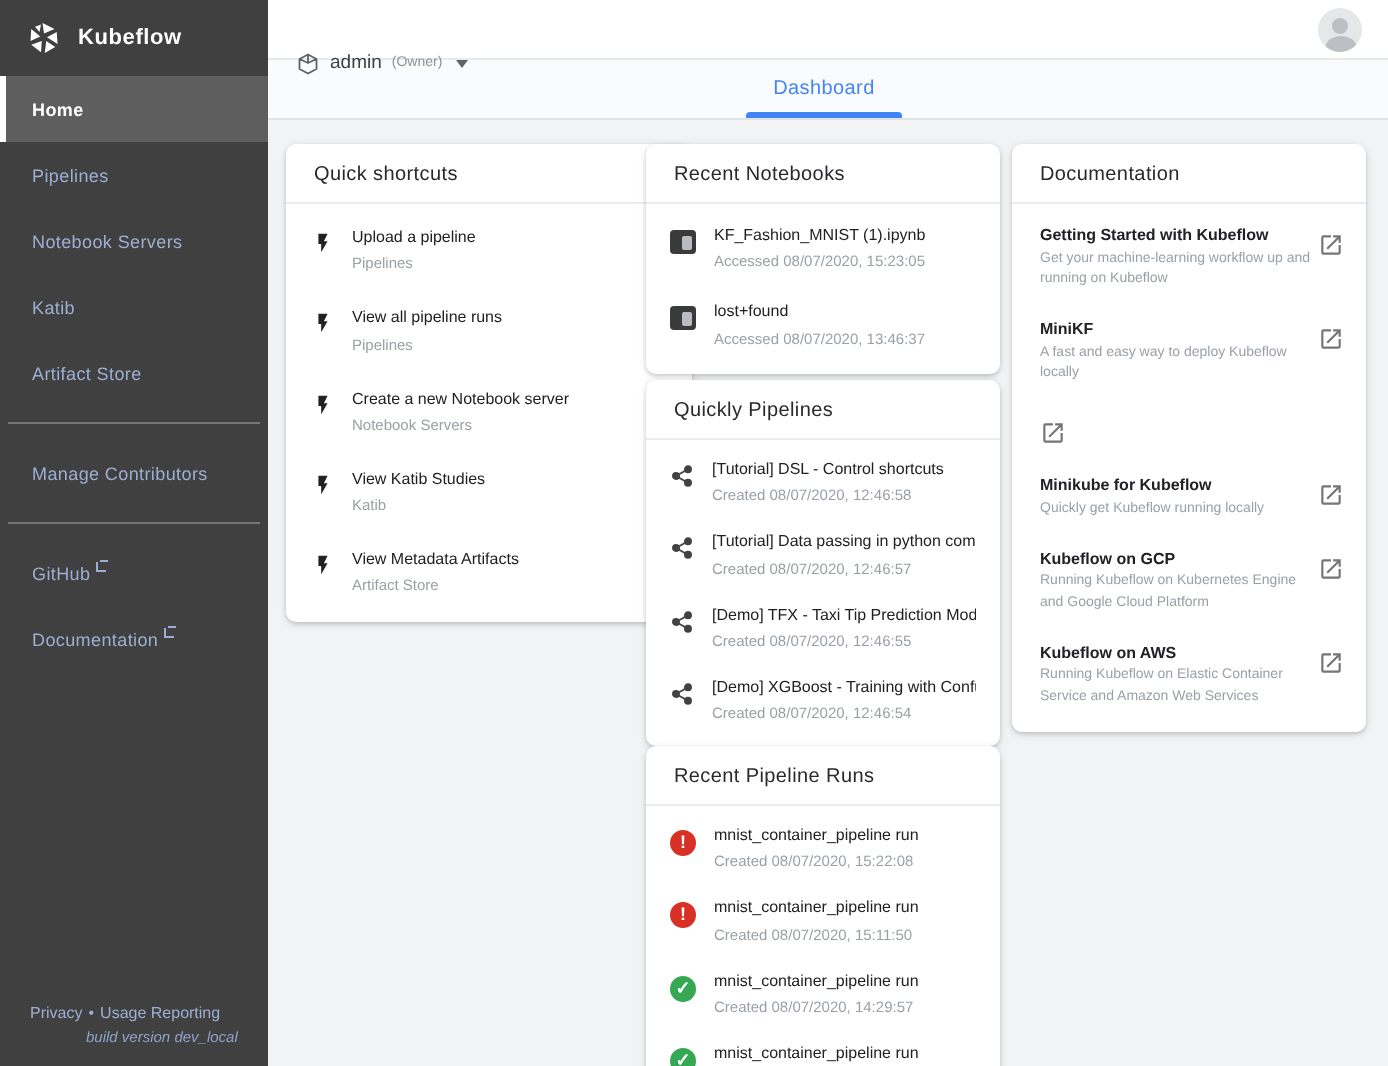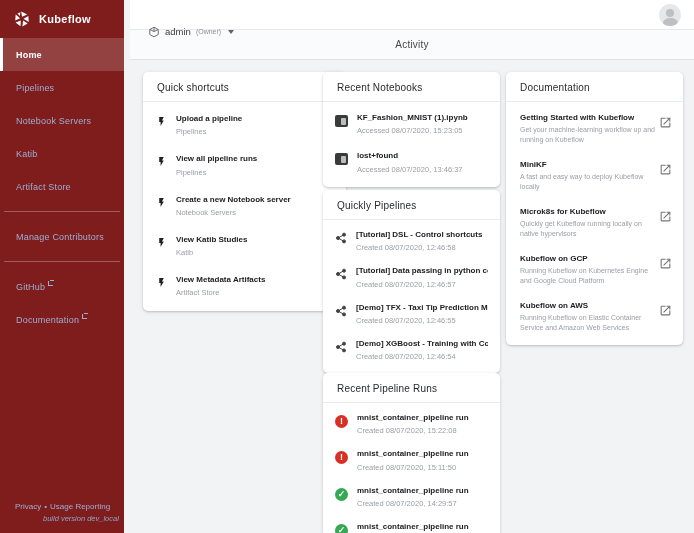--- a/index.html
+++ b/index.html
@@ -6,22 +6,22 @@
   html,body { width:694px; height:533px; overflow:hidden; }
   body {
     position:relative;
     font-family:"Liberation Sans", sans-serif;
     background:#f2f3f5;
     -webkit-font-smoothing:antialiased;
   }
 
   
   .sidebar {
-    position:absolute; left:0; top:0; bottom:0; width:124px;
-    background:#7f1d1d; z-index:3;
+    position:absolute; left:0; top:0; bottom:0; width:134px;
+    background:#404040; z-index:3;
   }
   .logo-row { display:flex; align-items:center; gap:8px; padding:7px 0 0 13px; height:30px; }
   .logo-row .logo-text { color:#fff; font-size:11px; font-weight:bold; letter-spacing:.3px; }
   .nav { margin-top:8px; }
   .nav-item {
     height:33px; display:flex; align-items:center; padding-left:16px;
     font-size:9px; color:#9cafd2; cursor:pointer; letter-spacing:.2px;
   }
   .nav-item.active {
     background:rgba(255,255,255,.16); border-left:3px solid #fff;
@@ -89,21 +89,21 @@
   .card-pipelines { top:190px; }
   .card-runs      { top:373px; height:175px; }
   .card-docs { left:506px; top:72px; width:177px; }
 
   .row { display:flex; gap:9px; cursor:pointer; align-items:flex-start; }
   .qs-row  { padding:9px 12px 9px 13px; }
   .nb-row  { padding:8px 12px; }
   .pl-row  { padding:7px 12px; }
   .run-row { padding:7px 12px; }
   .row-text { min-width:0; flex:1; }
-  .row-title { font-size:8px; font-weight:bold; color:#202124; line-height:1.35; }
+  .row-title { font-size:8px; font-weight:normal; color:#202124; line-height:1.35; }
   .row-title.nowrap { white-space:nowrap; overflow:hidden; }
   .row-sub { font-size:7.5px; color:#9aa0a6; margin-top:2.5px; white-space:nowrap; overflow:hidden; }
   .card-list { padding:3px 0 5px 0; }
 
   .bolt-icon { flex:0 0 auto; width:11px; height:13px; margin-top:1px; }
   .nb-icon {
     flex:0 0 auto; width:13px; height:12px; background:#3a3a3a; border-radius:2px;
     position:relative; margin-top:2px;
   }
   .nb-icon:after {
@@ -194,22 +194,23 @@
     <span class="ns-role">(Owner)</span>
     <span class="caret"></span>
   </div>
   <div class="avatar">
     <span class="head"></span>
     <span class="body"></span>
   </div>
 </header>
 
 <div class="tabbar">
-  <div class="tab">
-    <span>Activity</span>
+  <div class="tab active">
+    <span>Dashboard</span>
+    <span class="tab-underline"></span>
   </div>
 </div>
 
 <section class="card col-quick">
   <div class="card-header">Quick shortcuts</div>
   <div class="card-list">
     <div class="row qs-row">
       <svg class="bolt-icon" viewBox="0 0 24 24">
           <path fill="#202124" d="M7 2v11h3v9l7-12h-4l4-8z"></path>
         </svg>
@@ -392,23 +393,28 @@
     <div class="doc-row">
       <div class="doc-text">
         <div class="doc-title">MiniKF</div>
         <div class="doc-desc">A fast and easy way to deploy Kubeflow locally</div>
       </div>
       <svg class="opennew-icon" viewBox="0 0 24 24">
           <path fill="#757575" d="M19 19H5V5h7V3H5a2 2 0 0 0-2 2v14a2 2 0 0 0 2 2h14c1.1 0 2-.9 2-2v-7h-2v7zM14 3v2h3.59l-9.83 9.83 1.41 1.41L19 6.41V10h2V3h-7z"></path>
         </svg>
     </div>
     <div class="doc-row">
+      <svg class="opennew-icon" viewBox="0 0 24 24">
+          <path fill="#757575" d="M19 19H5V5h7V3H5a2 2 0 0 0-2 2v14a2 2 0 0 0 2 2h14c1.1 0 2-.9 2-2v-7h-2v7zM14 3v2h3.59l-9.83 9.83 1.41 1.41L19 6.41V10h2V3h-7z"></path>
+        </svg>
+    </div>
+    <div class="doc-row">
       <div class="doc-text">
-        <div class="doc-title">Microk8s for Kubeflow</div>
-        <div class="doc-desc">Quickly get Kubeflow running locally on native hypervisors</div>
+        <div class="doc-title">Minikube for Kubeflow</div>
+        <div class="doc-desc">Quickly get Kubeflow running locally</div>
       </div>
       <svg class="opennew-icon" viewBox="0 0 24 24">
           <path fill="#757575" d="M19 19H5V5h7V3H5a2 2 0 0 0-2 2v14a2 2 0 0 0 2 2h14c1.1 0 2-.9 2-2v-7h-2v7zM14 3v2h3.59l-9.83 9.83 1.41 1.41L19 6.41V10h2V3h-7z"></path>
         </svg>
     </div>
     <div class="doc-row">
       <div class="doc-text">
         <div class="doc-title">Kubeflow on GCP</div>
         <div class="doc-desc">Running Kubeflow on Kubernetes Engine and Google Cloud Platform</div>
       </div>

